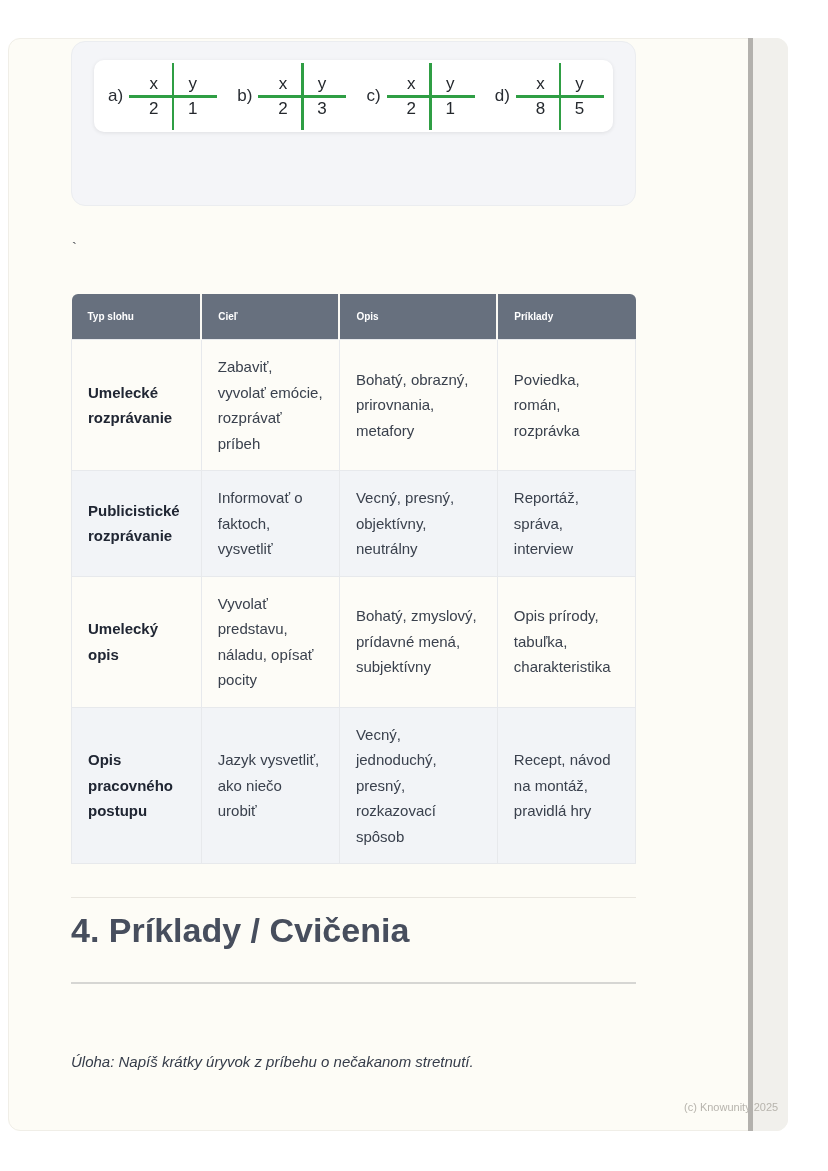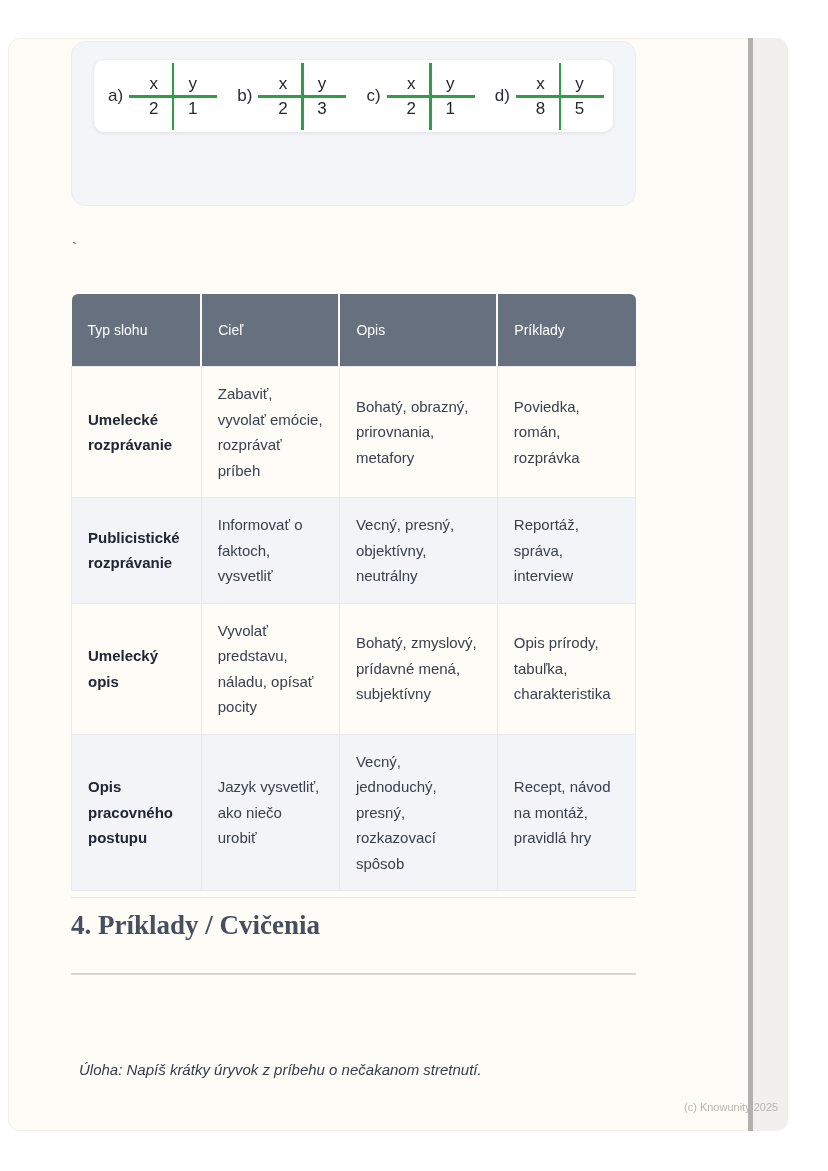--- a/index.html
+++ b/index.html
@@ -41,48 +41,48 @@
   
   .cmp-table{
     position:absolute;left:62px;top:255px;width:565px;
     border-collapse:collapse;table-layout:fixed;
   }
   .cmp-table col.c1{width:23%;}
   .cmp-table col.c2{width:24.5%;}
   .cmp-table col.c3{width:28%;}
   .cmp-table col.c4{width:24.5%;}
   .cmp-table th{
-    background:#67707e;color:#ffffff;font-weight:400;font-size:14px;
-    text-align:left;padding:28px 16px;border-right:2px solid #fbfaf5;
+    background:#67707e;color:#ffffff;font-weight:700;font-size:10px;
+    text-align:left;padding:17px 16px;border-right:2px solid #fbfaf5;
   }
   .cmp-table th:last-child{border-right:none;}
   .cmp-table thead th:first-child{border-top-left-radius:6px;}
   .cmp-table thead th:last-child{border-top-right-radius:6px;}
   .cmp-table td{
     border:1px solid #e7e9ec;padding:14px 16px;font-size:15px;line-height:1.7;
     color:#3a414d;vertical-align:middle;background:#fdfcf7;
   }
   .cmp-table tbody tr:nth-child(even) td{background:#f2f4f7;}
   .cmp-table td:first-child{font-weight:700;color:#202633;}
   
   .section-divider{
     position:absolute;left:62px;top:858px;width:565px;height:1px;
     background:#e9e6df;border:none;margin:0;
   }
   .h2-title{
     position:absolute;left:62px;top:869px;width:565px;margin:0;
-    font-size:27px;font-weight:700;color:#474e5d;line-height:1.3;
-    padding-bottom:30px;border-bottom:2px solid #d6d6d3;font-family:Liberation Serif, serif;
+    font-size:34px;font-weight:700;color:#474e5d;line-height:1.3;
+    padding-bottom:30px;border-bottom:2px solid #d6d6d3;
   }
   .h3-title{
     position:absolute;left:62px;top:956px;width:565px;margin:0;
     font-size:21px;font-weight:700;color:#8b95a5;line-height:1.3;
   }
   .task-line{
-    position:absolute;left:62px;top:1012px;width:565px;margin:8px;
+    position:absolute;left:62px;top:1012px;width:565px;margin:0;
     font-size:15px;font-style:italic;color:#353c49;line-height:1.4;
   }
   
   .scroll-track{
     position:absolute;left:752px;top:38px;width:36px;height:1093px;
     background:#f1f0ec;border-top-right-radius:12px;border-bottom-right-radius:12px;
     z-index:2;
   }
   .scroll-thumb{
     position:absolute;left:748px;top:38px;width:4.5px;height:1093px;

